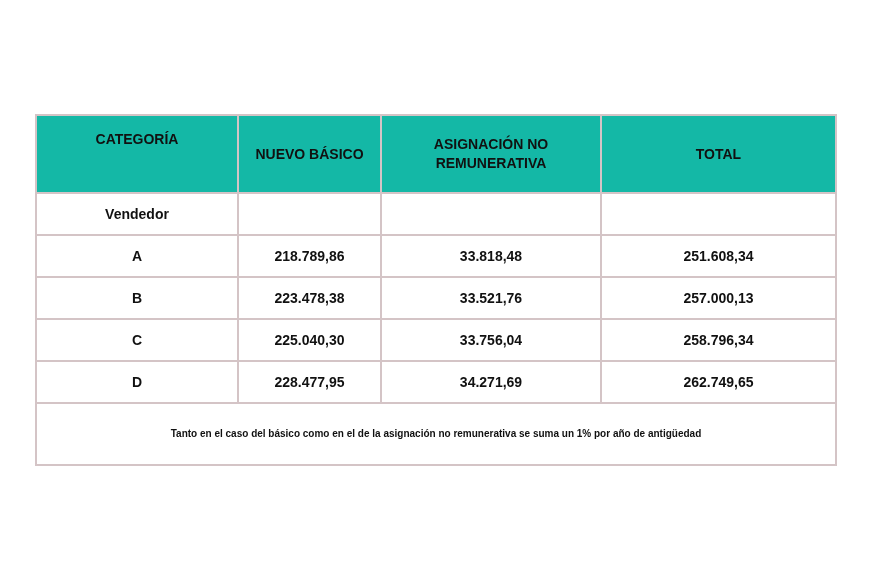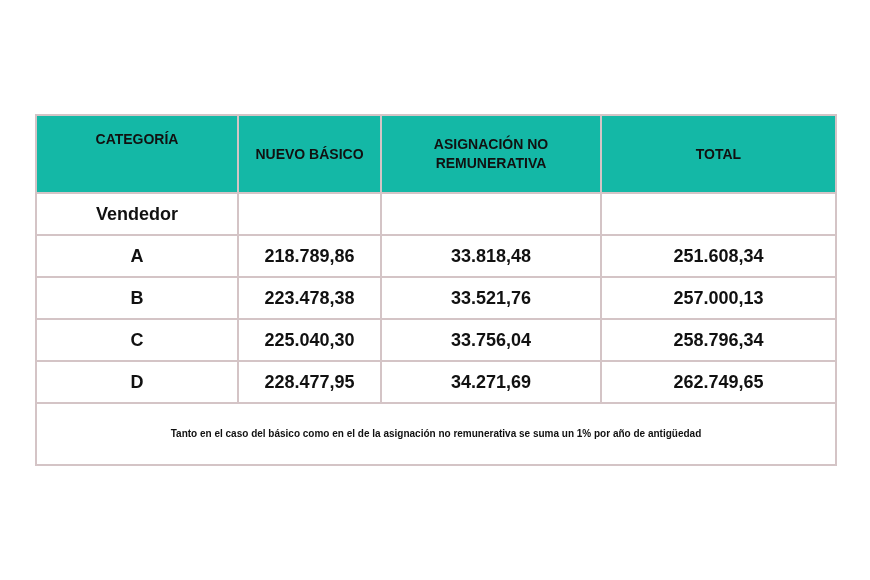--- a/index.html
+++ b/index.html
@@ -8,21 +8,21 @@
       font-family: "Liberation Sans", "DejaVu Sans", sans-serif;
     }
     .tbl {
       position: absolute; left: 35px; top: 114px; width: 800px;
       border-collapse: collapse; table-layout: fixed;
       color: #111111;
     }
     .tbl td, .tbl th {
       border: 2px solid #d4c4c6;
       text-align: center; vertical-align: middle;
-      font-weight: bold; font-size: 18px;
+      font-weight: bold; font-size: 14px;
       padding: 0 6px;
     }
     .tbl th { background: #14b8a6; height: 62px; font-size: 14px; line-height: 19px; }
     .tbl th.top { vertical-align: top; padding-top: 14px; }
     .tbl td { height: 40px; }
     .tbl td.note { height: 60px; font-size: 10px; line-height: 20px; padding: 0 30px; }
   </style>
 </head>
 <body>
 

